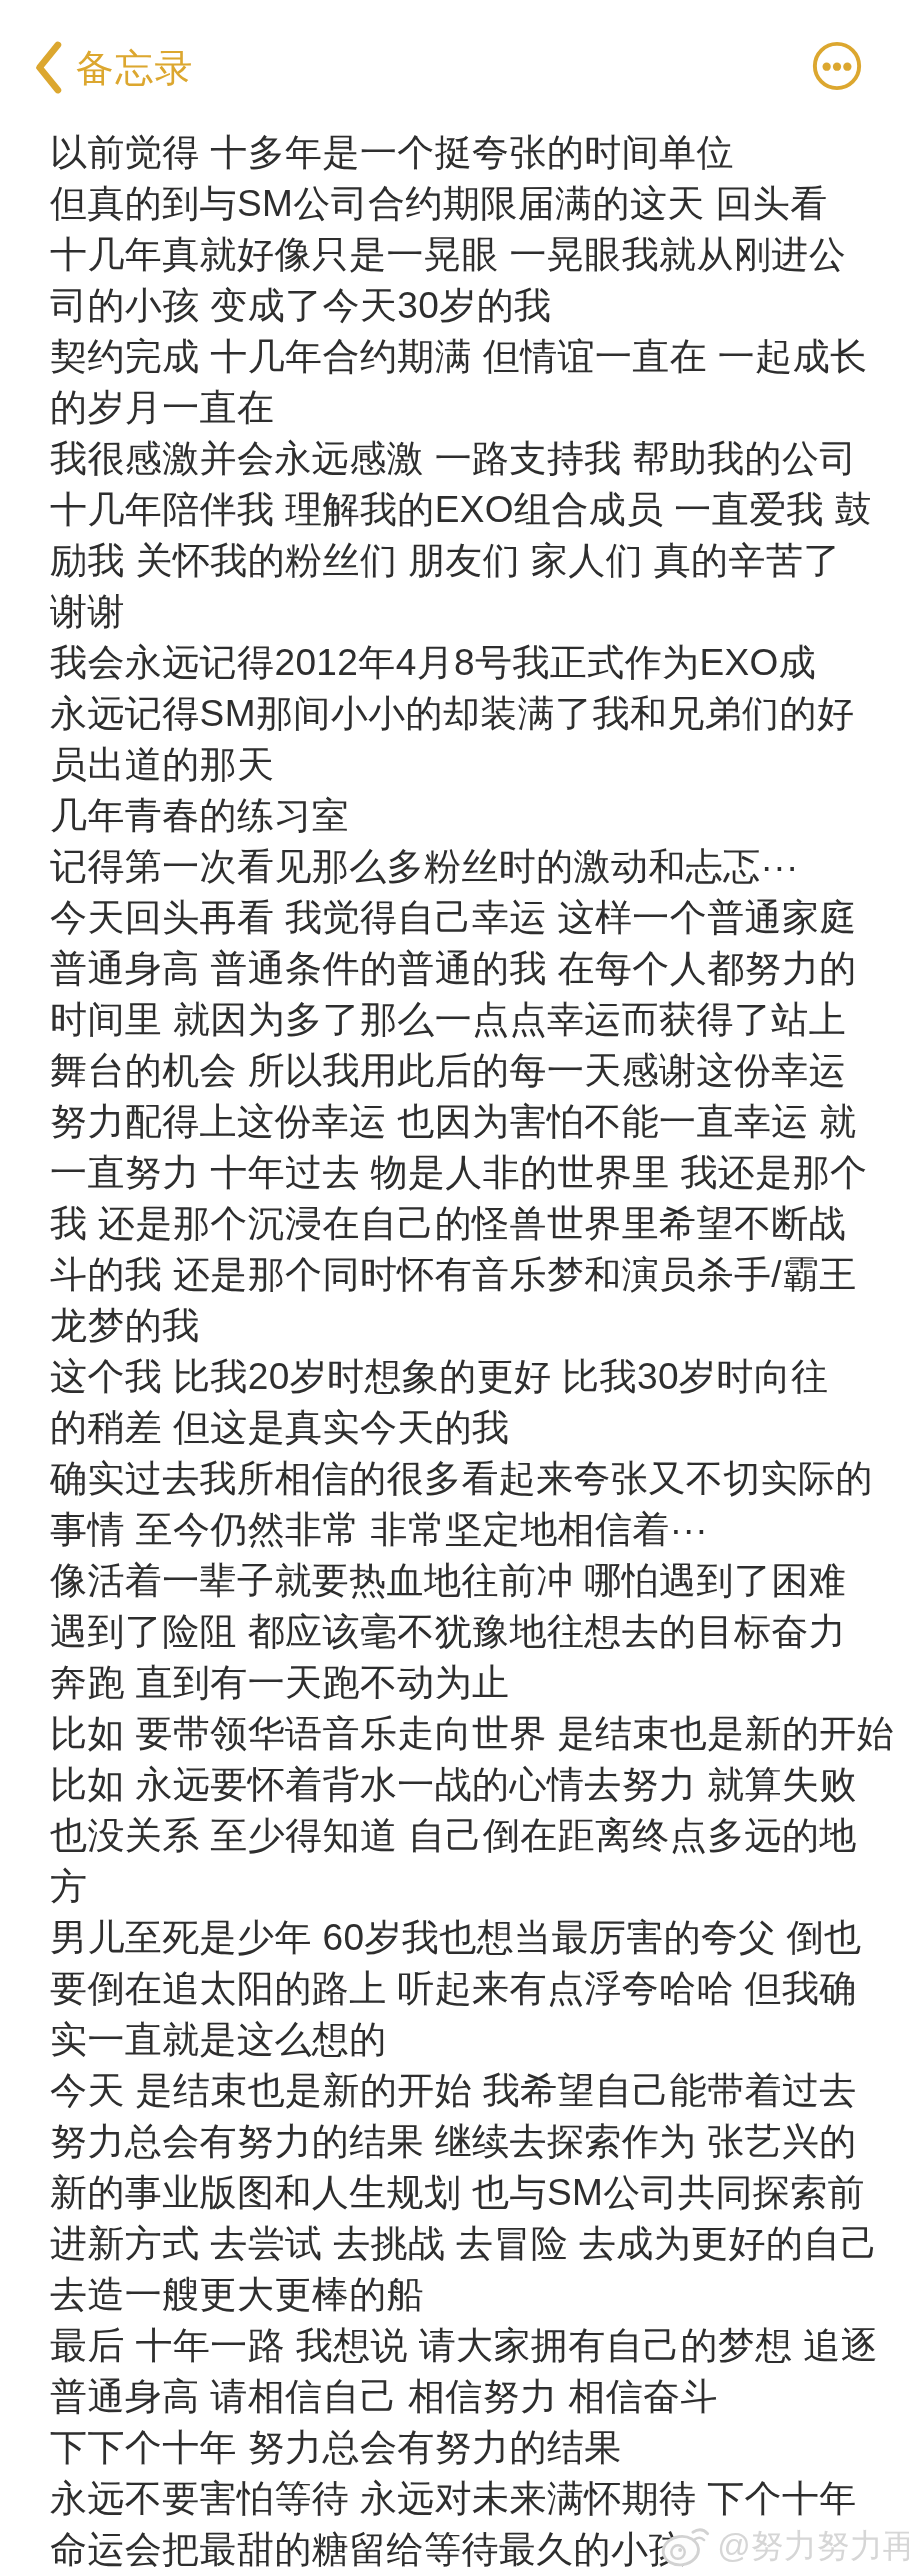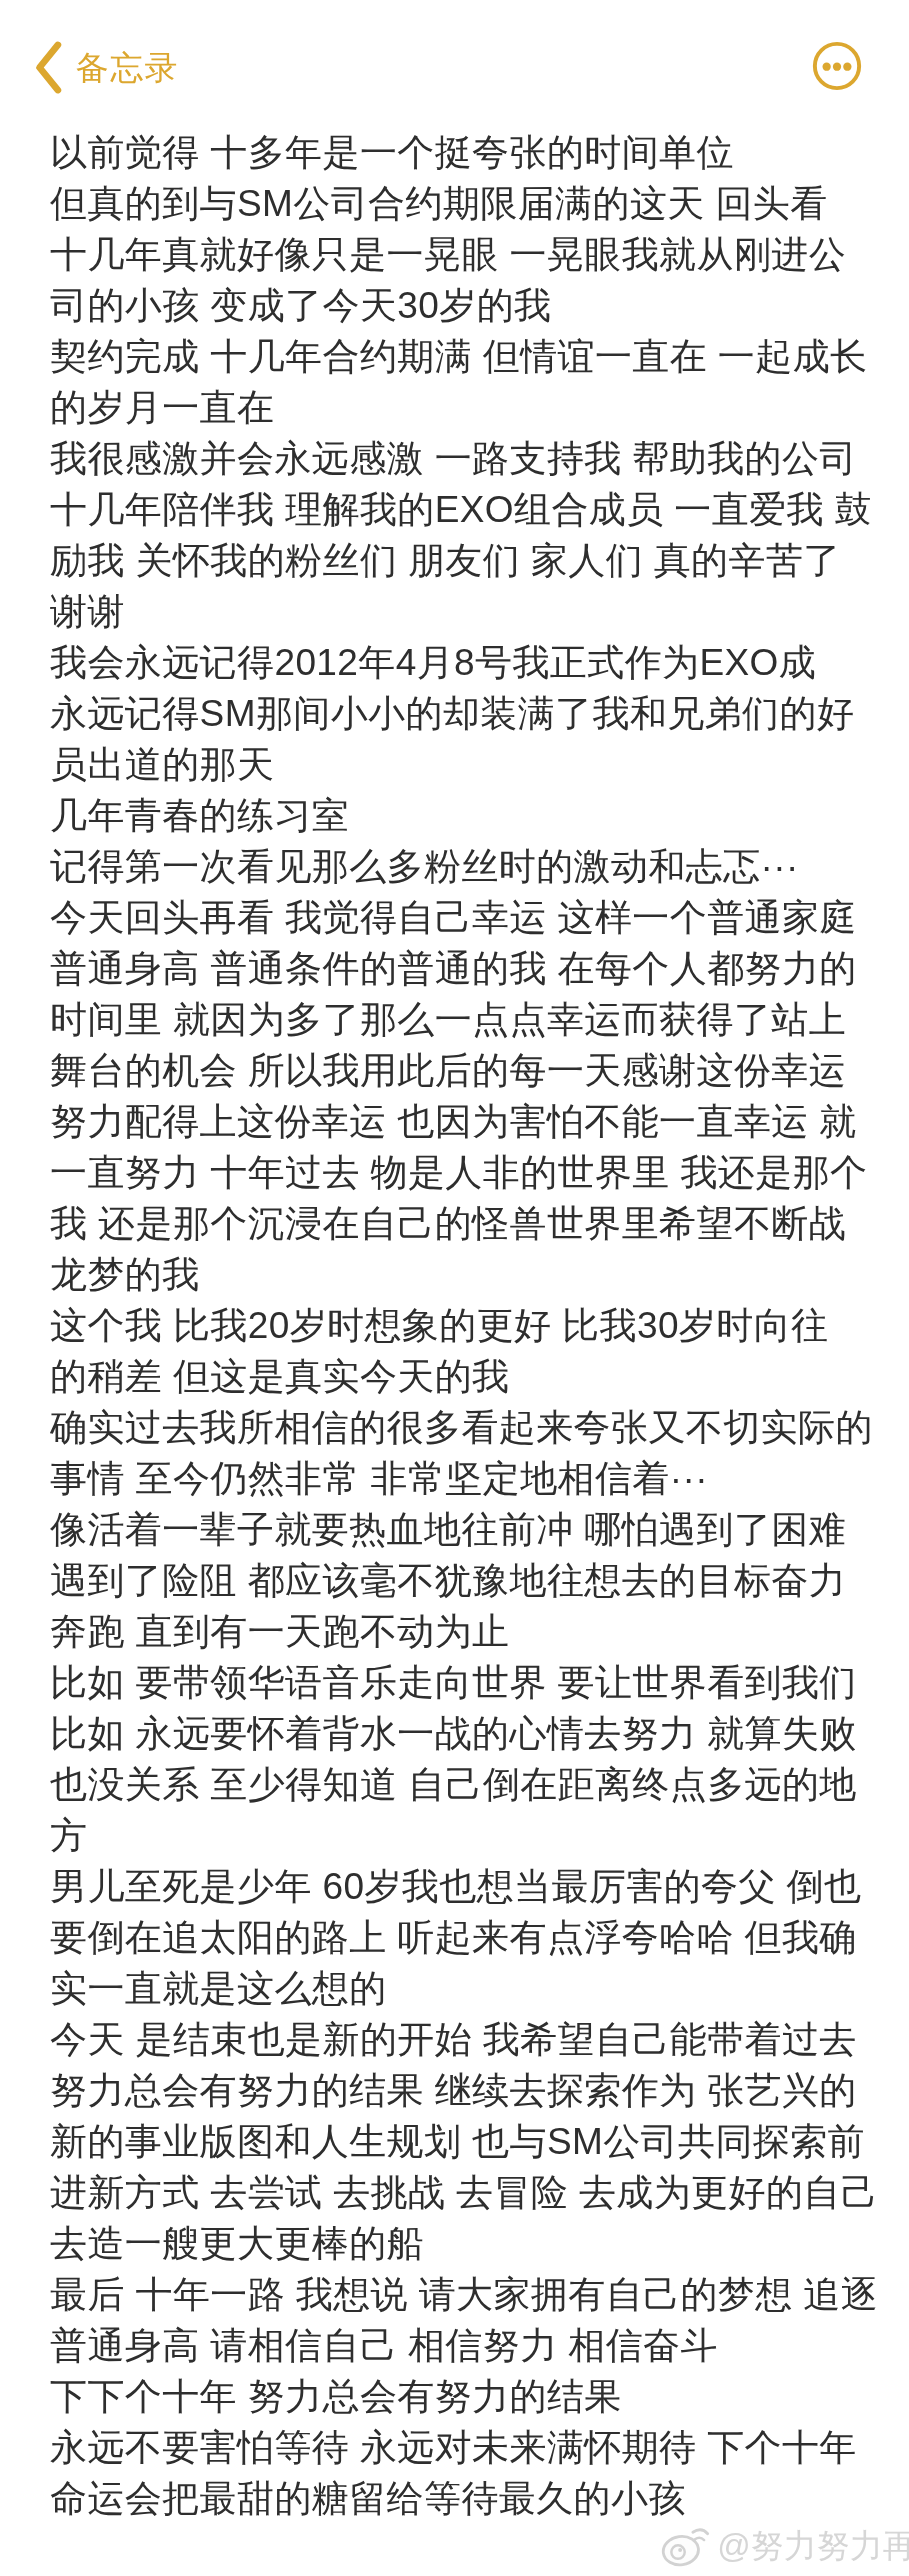--- a/index.html
+++ b/index.html
@@ -22,21 +22,21 @@
     position: absolute;
     left: 33px; top: 37px;
     height: 63px;
     display: flex;
     align-items: center;
     gap: 12.8px;
     cursor: pointer;
   }
   .back-chevron { display: block; }
   .back-label {
-    font-size: 33px;
+    font-size: 38px;
     color: var(--accent, #DCA72F);
     letter-spacing: 1.4px;
   }
   .more-button {
     position: absolute;
     left: 812px; top: 41px;
     width: 50px; height: 50px;
     cursor: pointer;
   }
   
@@ -110,29 +110,30 @@
     <div class="line">员出道的那天</div>
     <div class="line">几年青春的练习室</div>
     <div class="line">记得第一次看见那么多粉丝时的激动和忐忑···</div>
     <div class="line">今天回头再看 我觉得自己幸运 这样一个普通家庭</div>
     <div class="line">普通身高 普通条件的普通的我 在每个人都努力的</div>
     <div class="line">时间里 就因为多了那么一点点幸运而获得了站上</div>
     <div class="line">舞台的机会 所以我用此后的每一天感谢这份幸运</div>
     <div class="line">努力配得上这份幸运 也因为害怕不能一直幸运 就</div>
     <div class="line">一直努力 十年过去 物是人非的世界里 我还是那个</div>
     <div class="line">我 还是那个沉浸在自己的怪兽世界里希望不断战</div>
+    <div class="line">斗的我 还是那个同时怀有音乐梦和演员杀手/霸王</div>
     <div class="line">龙梦的我</div>
     <div class="line">这个我 比我20岁时想象的更好 比我30岁时向往</div>
     <div class="line">的稍差 但这是真实今天的我</div>
     <div class="line">确实过去我所相信的很多看起来夸张又不切实际的</div>
     <div class="line">事情 至今仍然非常 非常坚定地相信着···</div>
     <div class="line">像活着一辈子就要热血地往前冲 哪怕遇到了困难</div>
     <div class="line">遇到了险阻 都应该毫不犹豫地往想去的目标奋力</div>
     <div class="line">奔跑 直到有一天跑不动为止</div>
-    <div class="line">比如 要带领华语音乐走向世界 要让世界看到我们</div>
+    <div class="line">比如 要带领华语音乐走向世界 是结束也是新的开始</div>
     <div class="line">比如 永远要怀着背水一战的心情去努力 就算失败</div>
     <div class="line">也没关系 至少得知道 自己倒在距离终点多远的地</div>
     <div class="line">方</div>
     <div class="line">男儿至死是少年 60岁我也想当最厉害的夸父 倒也</div>
     <div class="line">要倒在追太阳的路上 听起来有点浮夸哈哈 但我确</div>
     <div class="line">实一直就是这么想的</div>
     <div class="line">今天 是结束也是新的开始 我希望自己能带着过去</div>
     <div class="line">努力总会有努力的结果 继续去探索作为 张艺兴的</div>
     <div class="line">新的事业版图和人生规划 也与SM公司共同探索前</div>
     <div class="line">进新方式 去尝试 去挑战 去冒险 去成为更好的自己</div>

